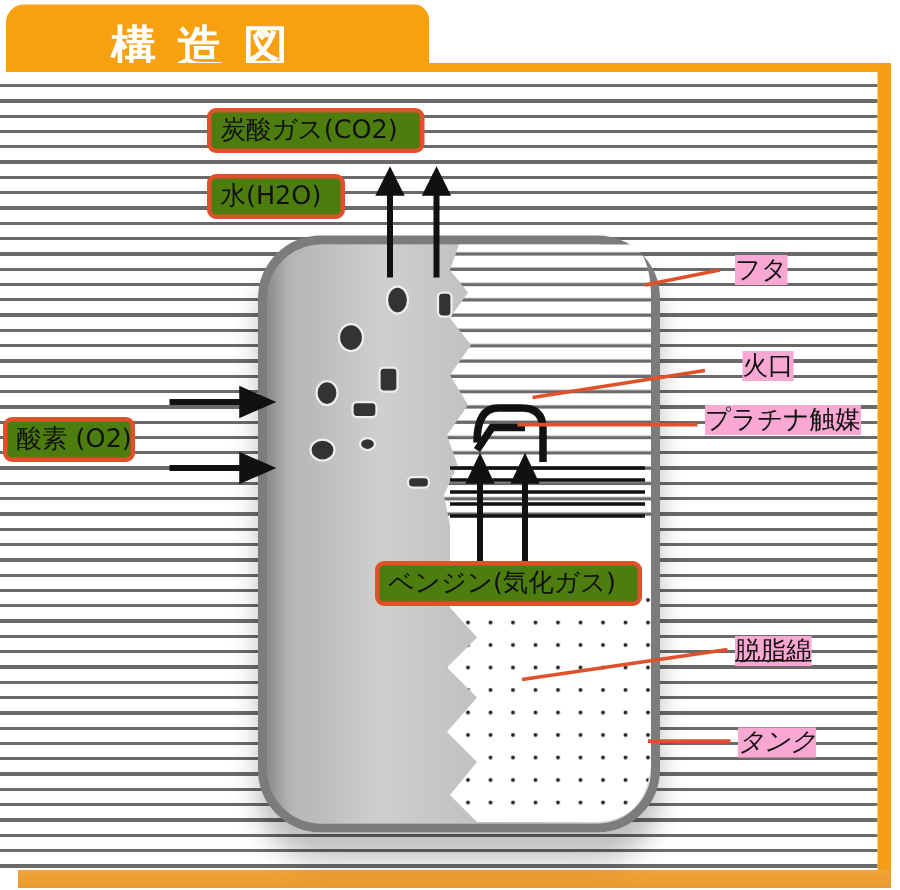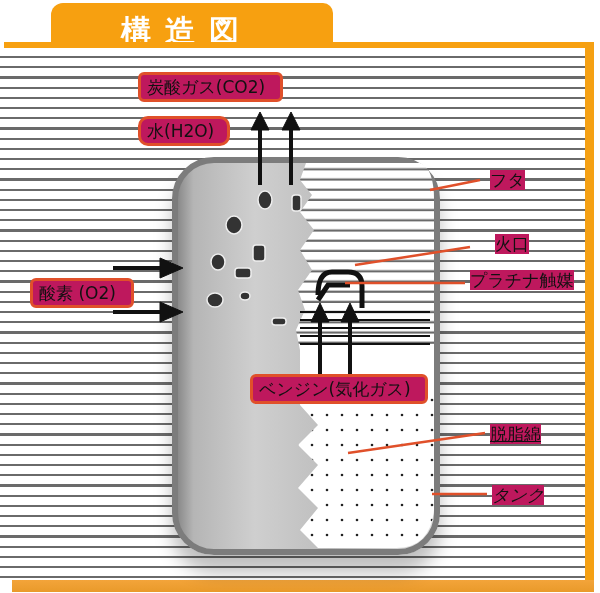--- a/index.html
+++ b/index.html
@@ -1,28 +1,28 @@
 <!DOCTYPE html>
 <html><head>
 <meta charset="utf-8">
 <style>
   html,body{margin:0;padding:0;background:#fff;}
   body{width:600px;height:593px;position:relative;overflow:hidden;font-family:"DejaVu Sans",sans-serif;}
-  .title-tab{position:absolute;left:4px;top:3px;width:282px;height:42px;background:#f7a010;border-radius:12px 10px 0 0;margin-left:47px;}
+  .title-tab{position:absolute;left:4px;top:3px;width:282px;height:42px;background:#f7a010;border-radius:12px 10px 0 0;}
   .title-text{position:absolute;left:70px;top:8px;color:#fff;font-weight:bold;font-size:30px;letter-spacing:14px;font-family:"DejaVu Sans",sans-serif;}
   .top-bar{position:absolute;left:4px;top:42px;width:590px;height:6px;background:#f7a010;}
   .right-bar{position:absolute;left:585px;top:42px;width:9px;height:548px;background:#f5a013;}
   .bottom-bar{position:absolute;left:12px;top:580px;width:582px;height:12px;background:linear-gradient(#f3a43a,#e99a2a);}
   .stripes{position:absolute;left:0;top:48px;width:585px;height:532px;
     background:repeating-linear-gradient(to bottom,#fff 0px,#fff 8px,#6a6a6a 8px,#6a6a6a 10.2px);}
   .lighter{position:absolute;left:172px;top:157px;width:268px;height:398px;border-radius:42px;
     background:linear-gradient(90deg,#8a8a8a 0%,#b5b5b5 6%,#cfcfcf 30%,#bdbdbd 60%,#e0e0e0 100%);
     border:6px solid #7c7c7c;box-sizing:border-box;box-shadow:0 18px 18px rgba(0,0,0,0.25);overflow:hidden;}
-  .label-box{position:absolute;background:#be185d;border:3px solid #e0502a;border-radius:6px;font-size:17px;color:#111;padding:0 6px;line-height:24px;white-space:nowrap;box-sizing:border-box;}
-  .callout{position:absolute;font-size:17px;color:#111;white-space:nowrap;background:#be185d;line-height:20px;text-align:center;}
+  .label-box{position:absolute;background:#4d7c0f;border:3px solid #e0502a;border-radius:6px;font-size:17px;color:#111;padding:0 6px;line-height:24px;white-space:nowrap;box-sizing:border-box;}
+  .callout{position:absolute;font-size:17px;color:#111;white-space:nowrap;background:#f9a8d4;line-height:20px;text-align:center;}
   svg{position:absolute;left:0;top:0;}
 </style>
 </head>
 <body>
 
 <div class="stripes"></div>
 
 <div class="title-tab">
   <span class="title-text">構造図</span>
 </div>
@@ -90,21 +90,21 @@
     <polygon points="341,322 359,322 350,303"></polygon>
 
     <line x1="113" y1="268" x2="165" y2="268" stroke-width="4"></line>
     <polygon points="160,258 160,278 183,268"></polygon>
     <line x1="113" y1="312" x2="165" y2="312" stroke-width="4"></line>
     <polygon points="160,302 160,322 183,312"></polygon>
   </g>
 </svg>
 
 <div class="label-box" style="left:138px;top:72px;width:145px;">炭酸ガス(CO2)</div>
-<div class="label-box" style="left:138px;top:116px;width:92px;border-radius:10px;">水(H2O)</div>
-<div class="label-box" style="left:30px;top:278px;width:104px;">酸素 (O2)</div>
+<div class="label-box" style="left:138px;top:116px;width:92px;">水(H2O)</div>
+<div class="label-box" style="left:2px;top:278px;width:88px;">酸素 (O2)</div>
 <div class="label-box" style="left:250px;top:374px;width:178px;">ベンジン(気化ガス)</div>
 
 <div class="callout" style="left:490px;top:170px;">フタ</div>
 <div class="callout" style="left:495px;top:234px;">火口</div>
 <div class="callout" style="left:470px;top:270px;">プラチナ触媒</div>
 <div class="callout" style="left:490px;top:424px;text-decoration:underline;">脱脂綿</div>
 <div class="callout" style="left:492px;top:485px;font-style:italic;">タンク</div>
 
 </body></html>

